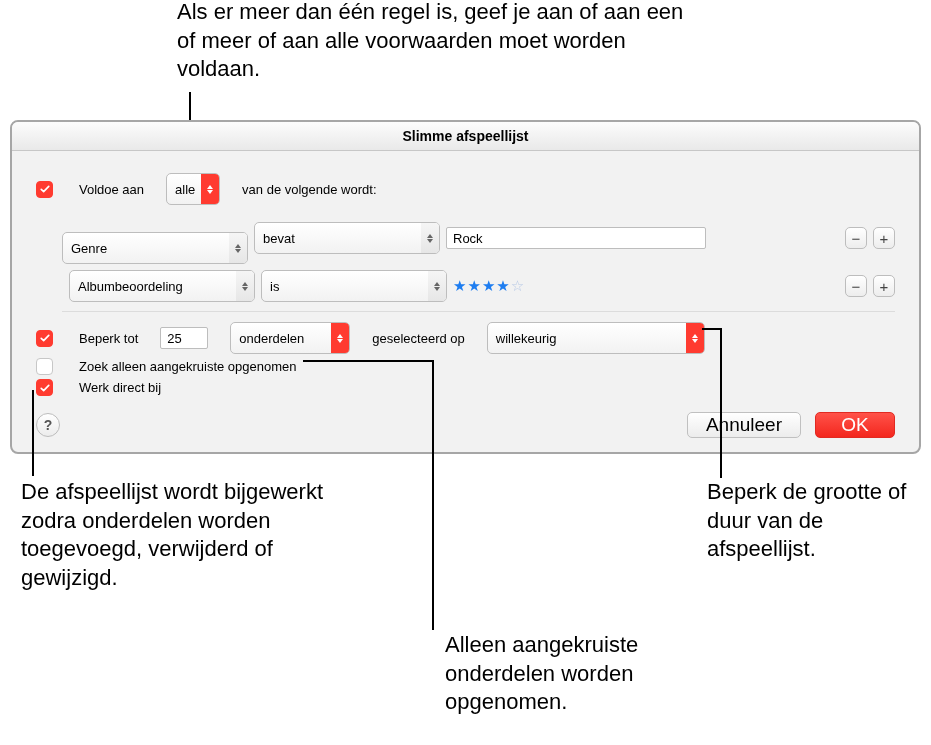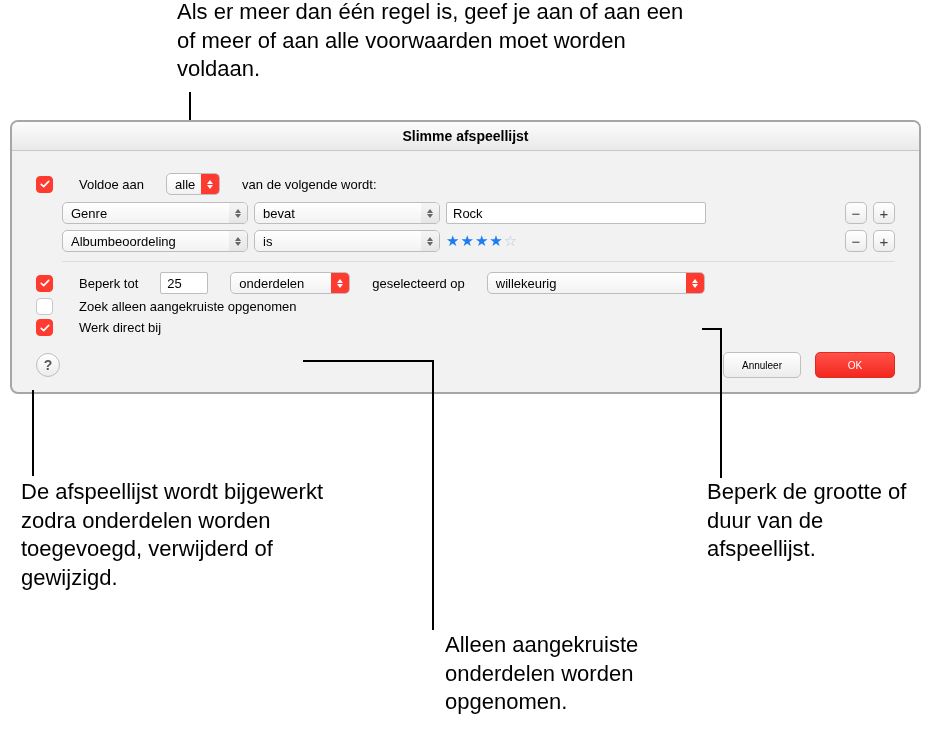--- a/index.html
+++ b/index.html
@@ -65,21 +65,21 @@
   }
   .checkbox.checked {
     background: #ff3b30;
     border-color: #ff3b30;
     color: #fff;
   }
   .checkbox svg { width: 12px; height: 12px; }
   .sel {
     display: inline-flex;
     align-items: center;
-    height: 22px;
+    height: 32px;
     border: 1px solid #bdbdbd;
     border-radius: 5px;
     background: linear-gradient(#ffffff,#f2f2f2);
     position: relative;
     padding: 0 22px 0 8px;
     font-size: 13px;
     min-width: 0;
   }
   .sel .handle {
     position: absolute;
@@ -138,21 +138,21 @@
     display:flex;align-items:center;justify-content:center;
     font-size: 15px; font-weight: 500;
     color:#444;
   }
   .stars { color:#1e7df0; letter-spacing: 1px; font-size:15px; }
   .stars .empty { color:#b8c9e6; }
   .btn {
     height: 26px;
     padding: 0 18px;
     border-radius: 5px;
-    font-size: 10px;
+    font-size: 19px;
     display: inline-flex;
     align-items: center;
     justify-content: center;
     border: 1px solid #c0c0c0;
     background: linear-gradient(#ffffff,#ececec);
     font-weight: 500;
   }
   .btn.primary {
     background: linear-gradient(#ff5249,#f3271e);
     border-color: #e12a22;
@@ -192,38 +192,38 @@
       <div class="sel" style="width:54px;">
         <span>alle</span>
         <span class="handle"></span>
       </div>
       <span>van de volgende wordt:</span>
     </div>
 
     <div class="rule-area">
 
       <div class="rule-row">
-        <div class="sel sel-plain" style="width:186px;">
+        <div class="sel sel-plain" style="width:186px;margin-top:20px;">
           <span>Genre</span>
           <span class="handle"></span>
         </div>
         <div class="sel sel-plain" style="width:186px;">
           <span>bevat</span>
           <span class="handle"></span>
         </div>
         <div class="input" style="width:260px;">
           <span>Rock</span>
         </div>
         <div class="filler"></div>
         <div class="rndbtn">−</div>
         <div class="rndbtn">+</div>
       </div>
 
       <div class="rule-row">
-        <div class="sel sel-plain" style="width:186px;">
+        <div class="sel sel-plain" style="width:186px;margin-left:7px;">
           <span>Albumbeoordeling</span>
           <span class="handle"></span>
         </div>
         <div class="sel sel-plain" style="width:186px;">
           <span>is</span>
           <span class="handle"></span>
         </div>
         <div class="stars">★★★★<span class="empty">☆</span></div>
         <div class="filler"></div>
         <div class="rndbtn">−</div>

